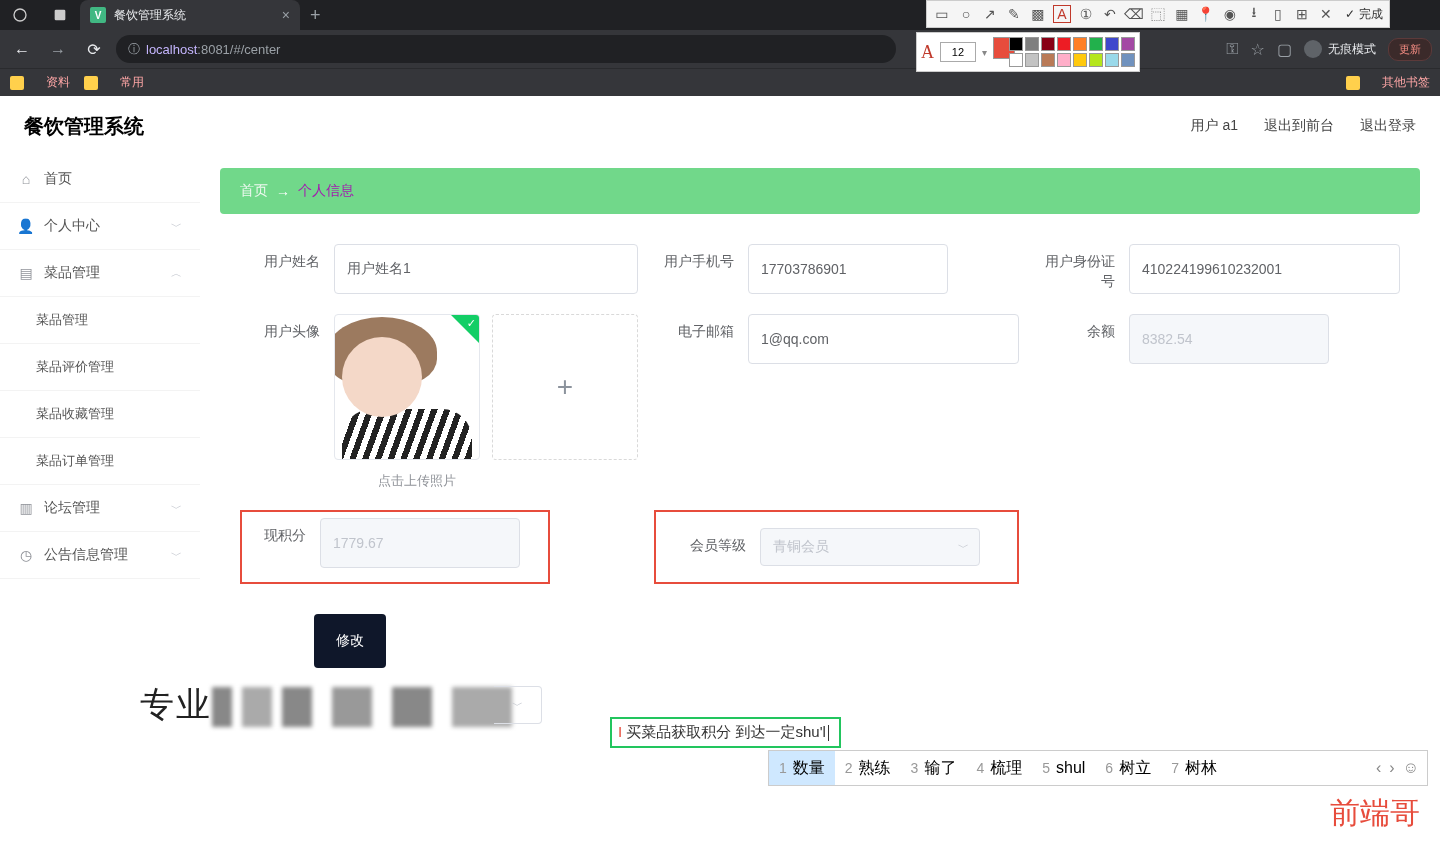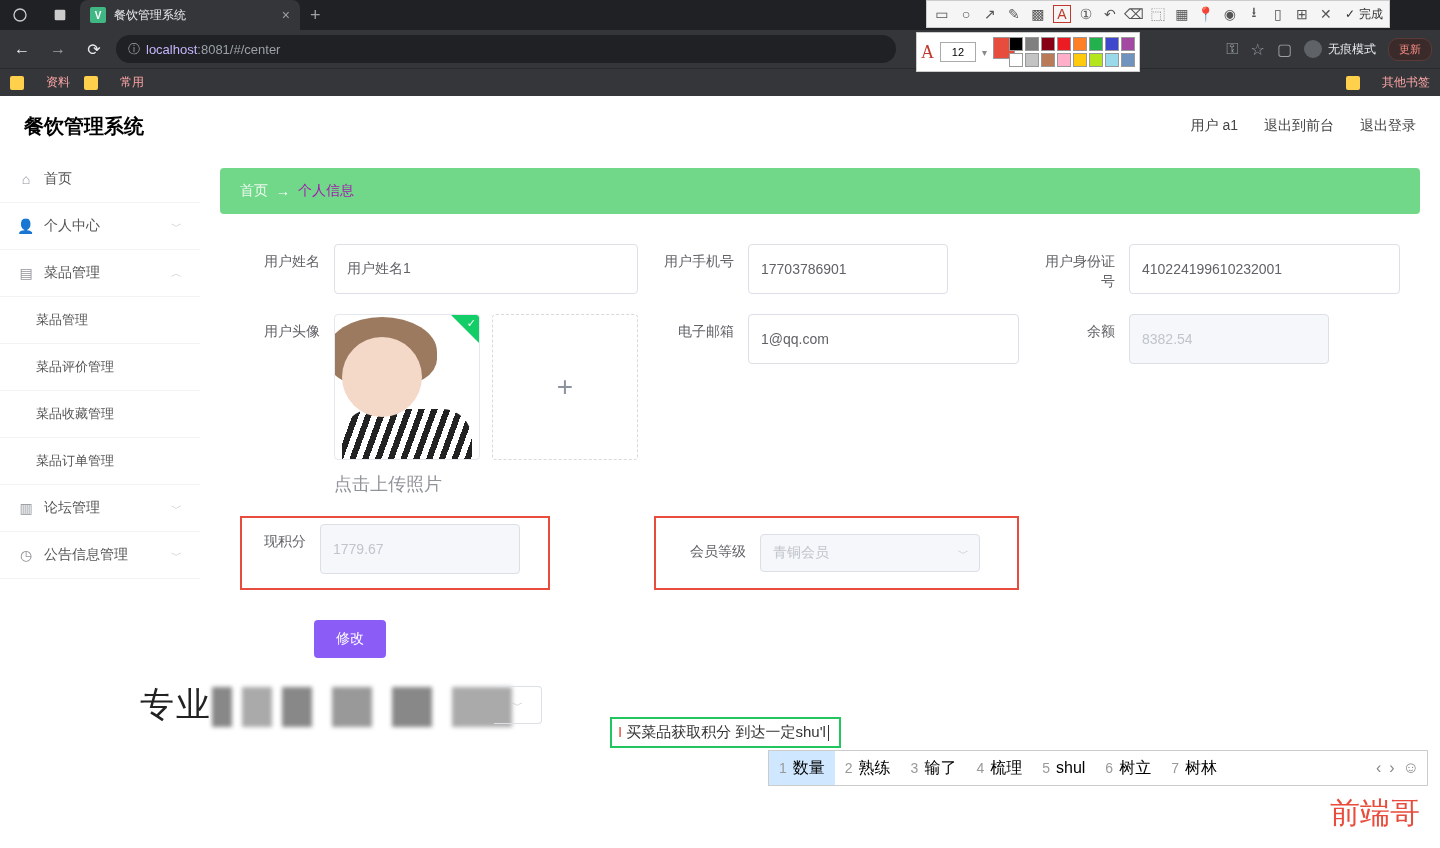--- a/index.html
+++ b/index.html
@@ -74,26 +74,26 @@
 .avatar-area { display:flex; gap:12px; flex-direction:column; }
 .avatar-row { display:flex; gap:12px; }
 .avatar-box { width:146px; height:146px; border:1px solid #e4e7ed; border-radius:4px; position:relative; overflow:hidden; background:#fff; }
 .avatar-box .check { position:absolute; top:0; right:0; width:0; height:0; border-top:28px solid #13ce66; border-left:28px solid transparent; }
 .avatar-box .check::after { content:"✓"; position:absolute; top:-26px; right:3px; color:#fff; font-size:11px; }
 .avatar-img { width:100%; height:100%; display:flex; align-items:flex-end; justify-content:center; }
 .avatar-face { width:80px; height:80px; background:#f4d8c8; border-radius:50%; position:relative; }
 .avatar-hair { position:absolute; top:-20px; left:-15px; width:110px; height:70px; background:#9c7a5f; border-radius:50% 50% 40% 40%; }
 .avatar-body { width:130px; height:50px; background:repeating-linear-gradient(110deg,#222 0 6px,#fff 6px 12px); border-radius:30px 30px 0 0; margin-top:-8px; }
 .upload-box { width:146px; height:146px; border:1px dashed #d9d9d9; border-radius:4px; display:flex; align-items:center; justify-content:center; color:#8c939d; font-size:28px; cursor:pointer; }
-.upload-hint { font-size:18px; color:#909399; }
+.upload-hint { font-size:13px; color:#909399;margin-left:44px; }
 
 .red-box { border:2px solid #e74c3c; padding:6px 4px; }
 .red-box .finput { border-color:#dcdfe6; }
 
-.submit-btn { background:#8b5cf6; color:#fff; border:none; border-radius:4px; padding:10px 22px; font-size:14px; cursor:pointer; margin-left:94px; margin-top:20px; }
+.submit-btn { background:#0f172a; color:#fff; border:none; border-radius:4px; padding:18px 22px; font-size:14px; cursor:pointer; margin-left:94px; margin-top:20px; }
 
 
 .pixelated { position:absolute; left:140px; bottom:120px; font-size:34px; font-weight:normal; color:#222; letter-spacing:2px; }
 .pixel-blur { display:inline-block; width:300px; height:40px; background:
   linear-gradient(90deg,#888 0 20px,#fff 20px 30px,#aaa 30px 60px,#fff 60px 70px,#888 70px 100px,#fff 100px 120px,#999 120px 160px,#fff 160px 180px,#888 180px 220px,#fff 220px 240px,#aaa 240px 300px);
   filter:blur(2px); vertical-align:middle; }
 .note-box { position:absolute; left:610px; bottom:100px; border:2px solid #22c55e; padding:4px 10px 4px 6px; font-size:15px; color:#333; background:#fff; }
 .note-box .cursor { display:inline-block; width:1px; height:16px; background:#333; vertical-align:middle; margin-left:2px; }
 
 .ime-bar { position:absolute; left:768px; bottom:62px; right:12px; height:36px; background:#fff; border:1px solid #ccc; display:flex; align-items:center; font-size:16px; }

